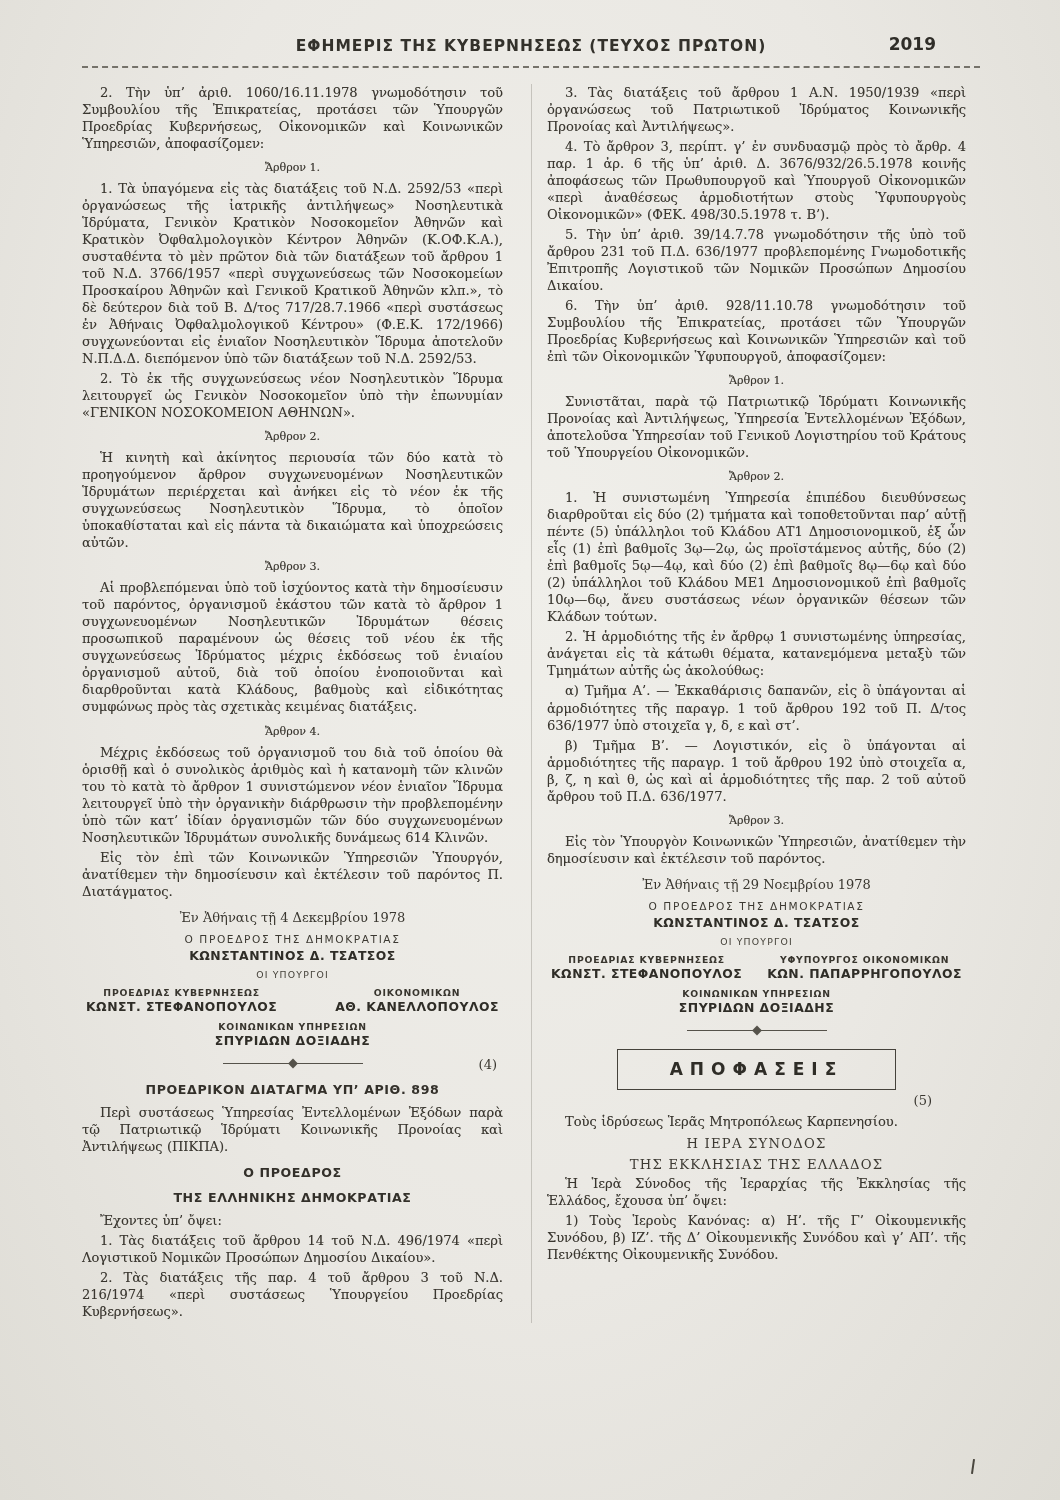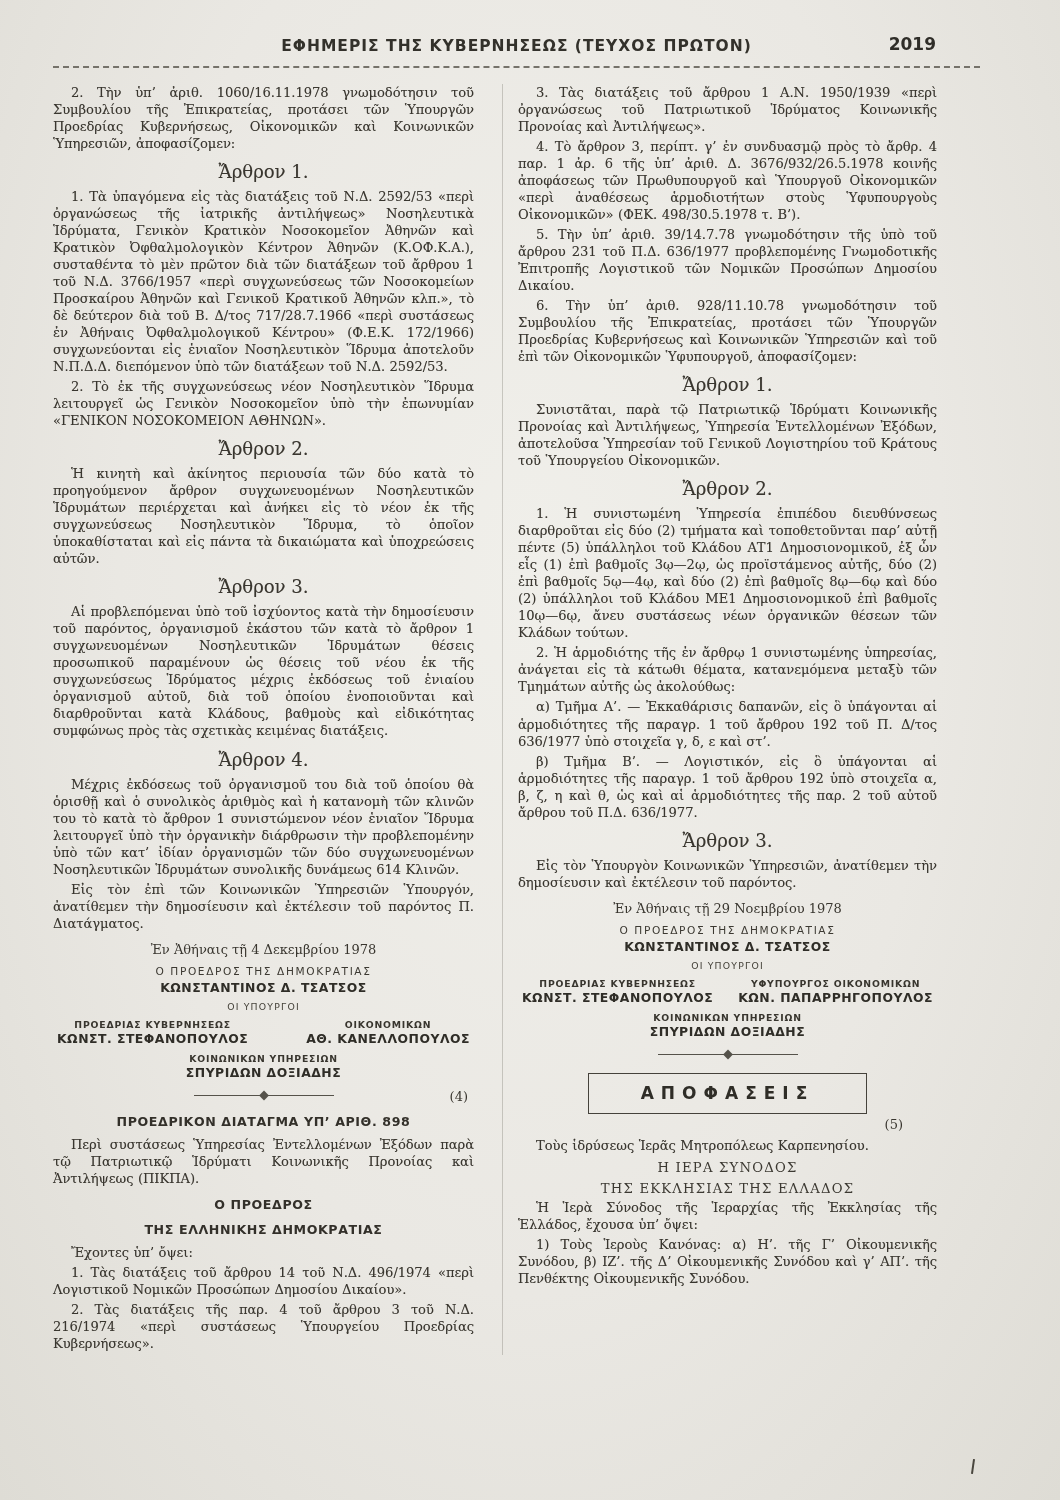--- a/index.html
+++ b/index.html
@@ -4,21 +4,21 @@
 <style>
   * { margin:0; padding:0; box-sizing:border-box; }
   html, body { width:1060px; height:1500px; }
   body {
     font-family: "DejaVu Serif", "Liberation Serif", serif;
     background:#d8d6d0;
     color:#39362f;
   }
   .page {
     width:1060px; height:1500px;
-    padding:36px 80px 24px 53px;
+    padding:36px 80px 24px 82px;
     background: radial-gradient(ellipse at 50% 38%, #f0efea 0%, #eae8e3 55%, #dedcd5 100%);
     overflow:hidden;
     position:relative;
   }
   
   .page-header { position:relative; text-align:center; height:26px; }
   .header-title {
     display:inline-block;
     font-family:"DejaVu Sans","Liberation Sans",sans-serif;
     font-weight:bold; font-size:15.5px; letter-spacing:1px; color:#33312b;
@@ -36,21 +36,21 @@
   .col-left { padding-right:14px; }
   .col-right { padding-left:15px; border-left:1px solid rgba(96,92,82,.28); margin-left:14px; }
 
   
   .para {
     font-size:13px; line-height:1.31; text-align:justify; text-indent:18px;
     margin-bottom:3px; word-spacing:.4px;
     hyphens:auto; -webkit-hyphens:auto;
     text-shadow:.2px .2px .3px rgba(55,50,42,.35);
   }
-  .article   { text-align:center; font-size:18px; margin:9px 0 6px; text-shadow:.2px .2px .3px rgba(55,50,42,.35); }
+  .article   { text-align:center; font-size:11px; margin:9px 0 6px; text-shadow:.2px .2px .3px rgba(55,50,42,.35); }
   .doc-title {
     text-align:center; font-family:"DejaVu Sans","Liberation Sans",sans-serif;
     font-weight:bold; font-size:12.6px; letter-spacing:.6px; margin:10px 0 7px; color:#33302a;
   }
   .date-line { text-align:center; font-size:13px; margin:10px 0 5px; }
   .caps {
     text-align:center; font-family:"DejaVu Sans","Liberation Sans",sans-serif;
     font-size:10.6px; letter-spacing:1.6px; margin:8px 0 3px; color:#3c3932;
   }
   .caps-lg {

